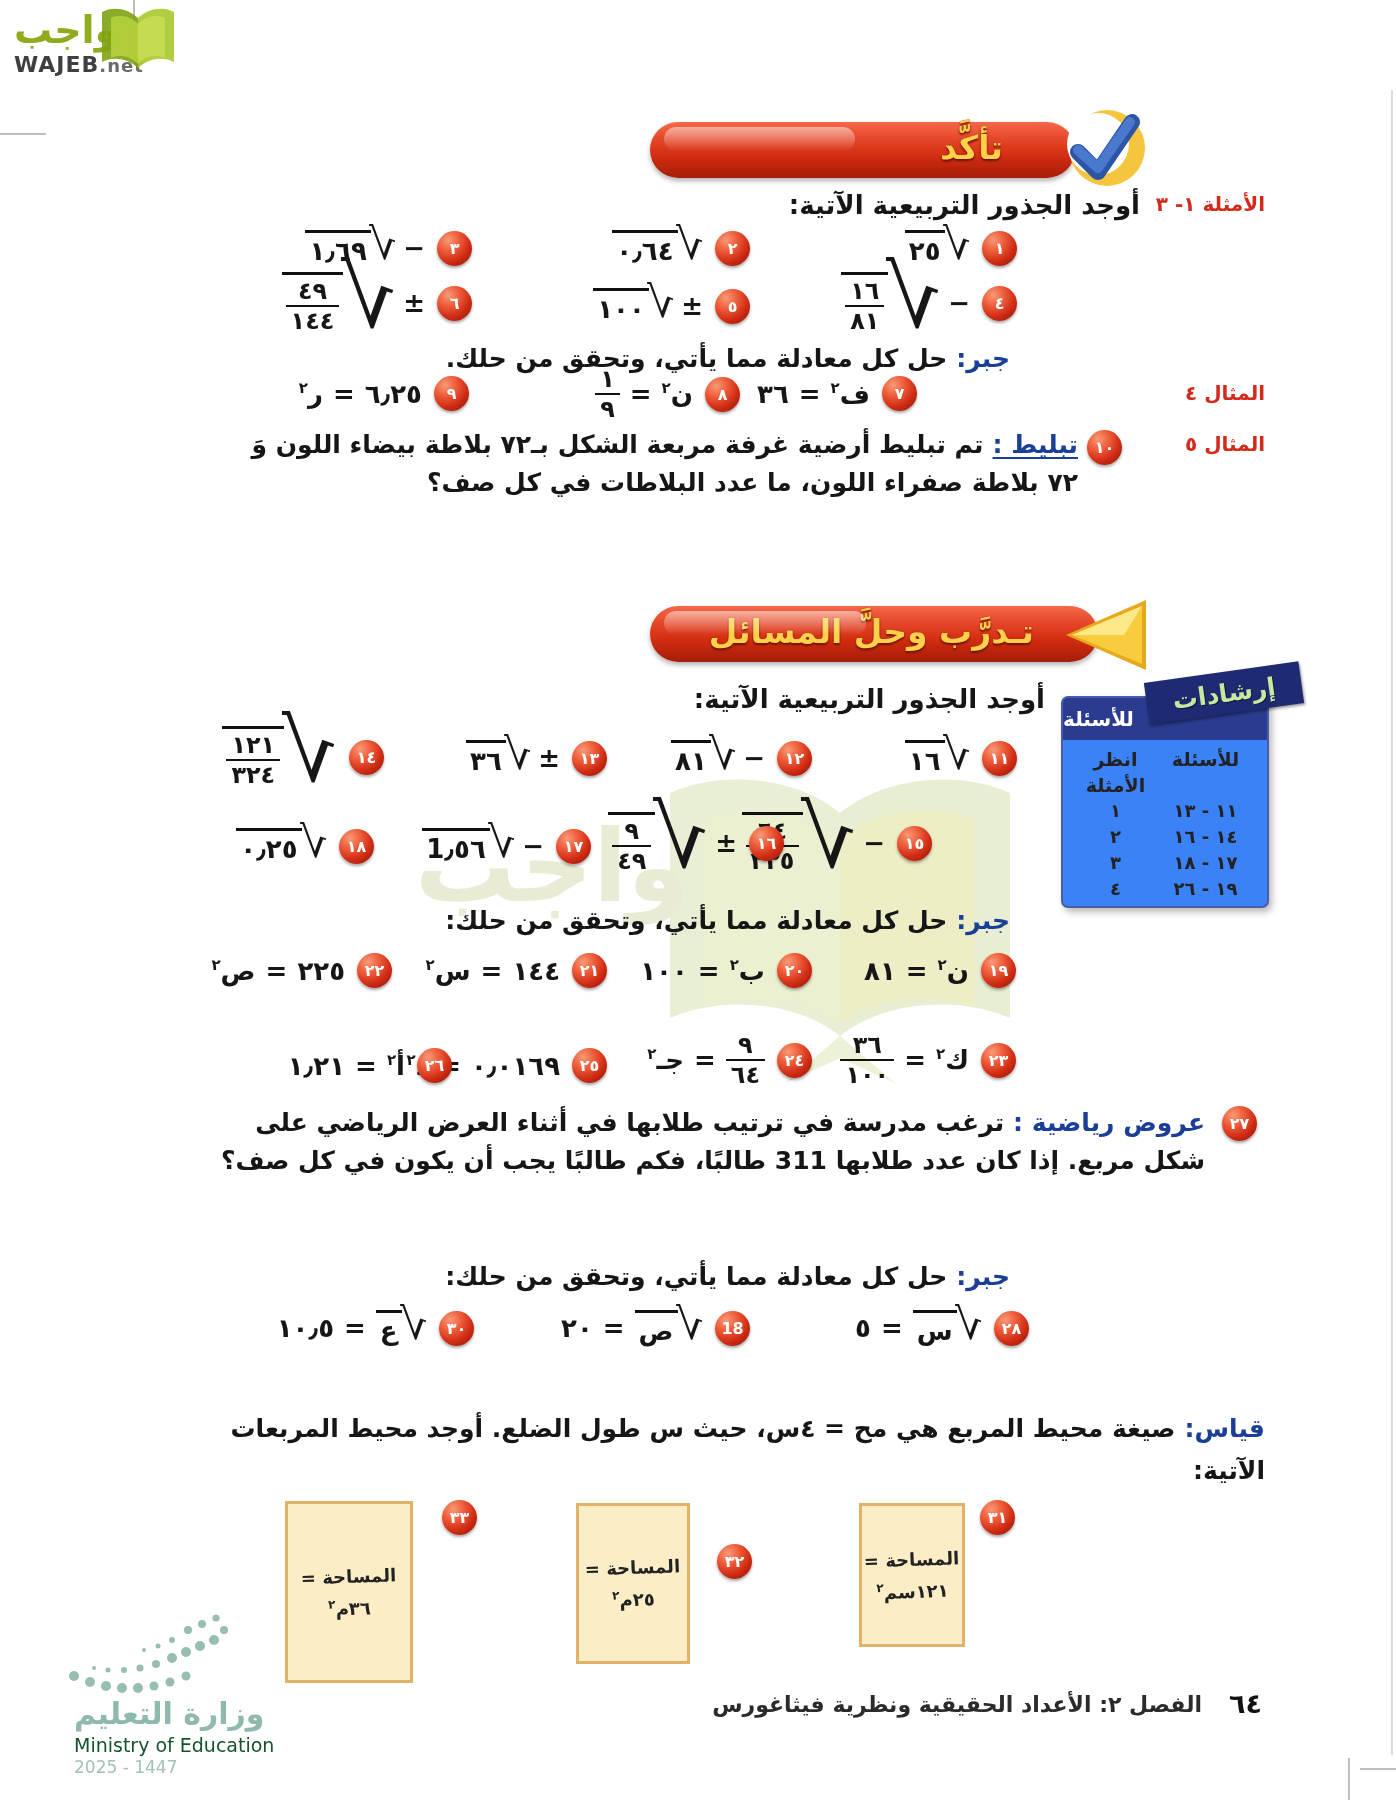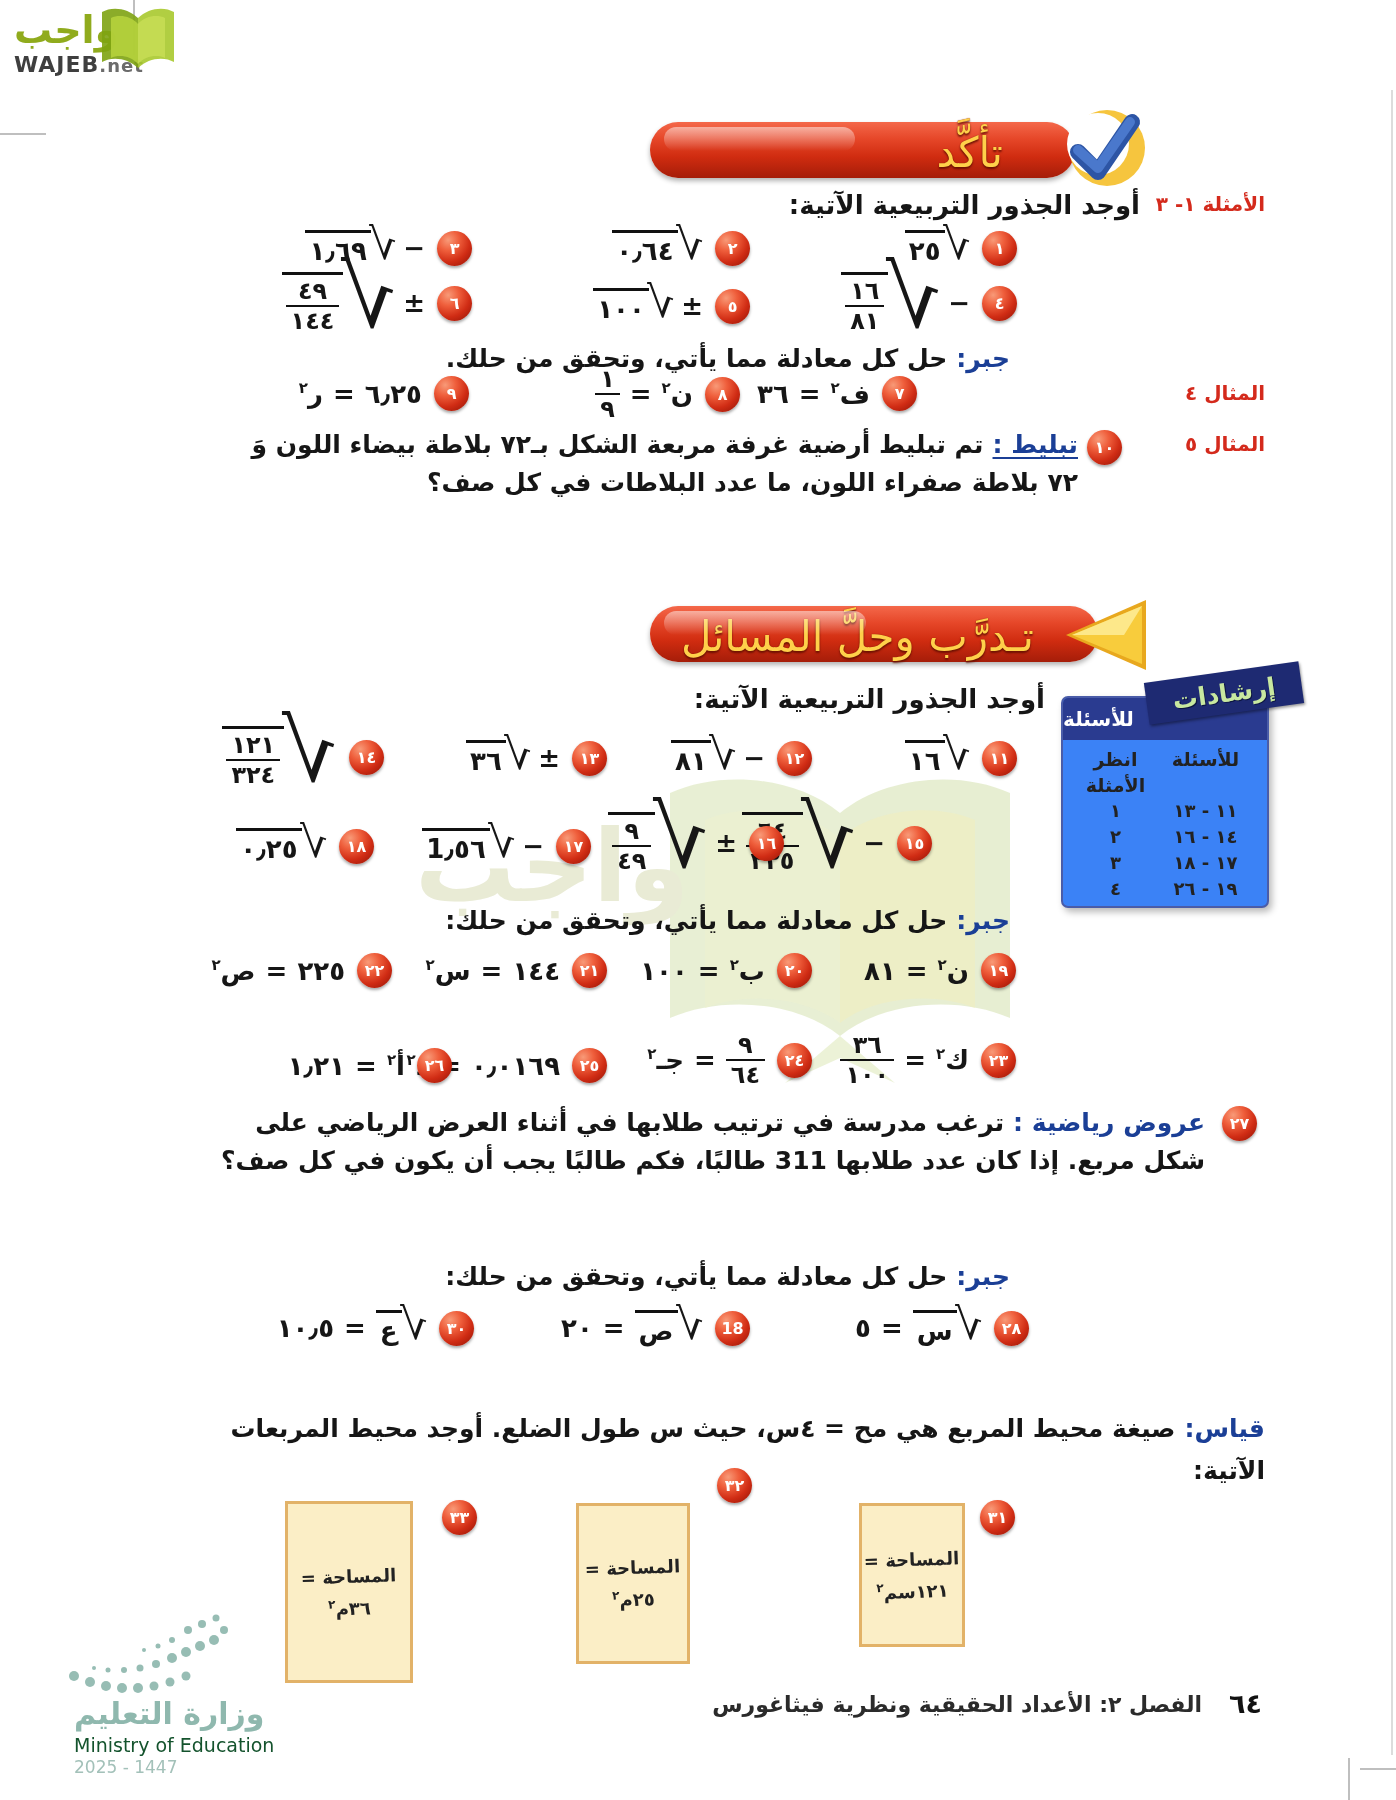--- a/index.html
+++ b/index.html
@@ -17,21 +17,21 @@
   .logo-ar{position:absolute;left:14px;top:8px;font-size:38px;font-weight:700;color:#90ab1d;}
   .logo-latin{position:absolute;left:14px;top:52px;font-size:22px;font-weight:700;color:#3f3f3f;letter-spacing:1px;}
   .logo-latin .tld{color:#6b6b6b;font-size:18px;font-weight:700;}
 
   
   .banner{position:absolute;height:56px;border-radius:30px;
     background:linear-gradient(180deg,#f4684a 0%,#e64729 30%,#d02c10 62%,#a51d09 100%);
     box-shadow:0 3px 5px rgba(0,0,0,.3);}
   .banner::after{content:"";position:absolute;left:14px;top:5px;width:45%;height:42%;
     border-radius:24px;background:linear-gradient(180deg,rgba(255,255,255,.5),rgba(255,255,255,0));}
-  .banner .btxt{position:absolute;right:72px;top:6px;font-size:42px;font-weight:400;color:#ffd04a;
+  .banner .btxt{position:absolute;right:72px;top:6px;font-size:33px;font-weight:700;color:#ffd04a;
     text-shadow:0 2px 2px rgba(100,15,0,.85),0 0 1px #7a1204;direction:rtl;}
   .banner2 .btxt{right:64px;}
 
   
   .checkwrap{position:absolute;}
   
   .arrowwrap{position:absolute;}
 
   
   .red-label{position:absolute;font-size:20px;font-weight:700;color:#d42a1c;direction:rtl;text-align:right;}
@@ -576,21 +576,21 @@
 
     <div class="prob" style="right:381px;top:1500px;">
       <span class="qnum">٣١</span>
     </div>
     <div class="abox" style="right:431px;top:1503px;width:100px;height:138px;">
       <div class="inner">
         <span>المساحة =</span>
         <span><span>١٢١سم</span><sup>٢</sup></span>
       </div>
     </div>
-    <div class="prob" style="right:644px;top:1468px;">
+    <div class="prob" style="right:644px;top:1544px;">
       <span class="qnum">٣٢</span>
     </div>
     <div class="abox" style="right:706px;top:1503px;width:108px;height:155px;">
       <div class="inner">
         <span>المساحة =</span>
         <span><span>٢٥م</span><sup>٢</sup></span>
       </div>
     </div>
     <div class="prob" style="right:919px;top:1500px;">
       <span class="qnum">٣٣</span>

